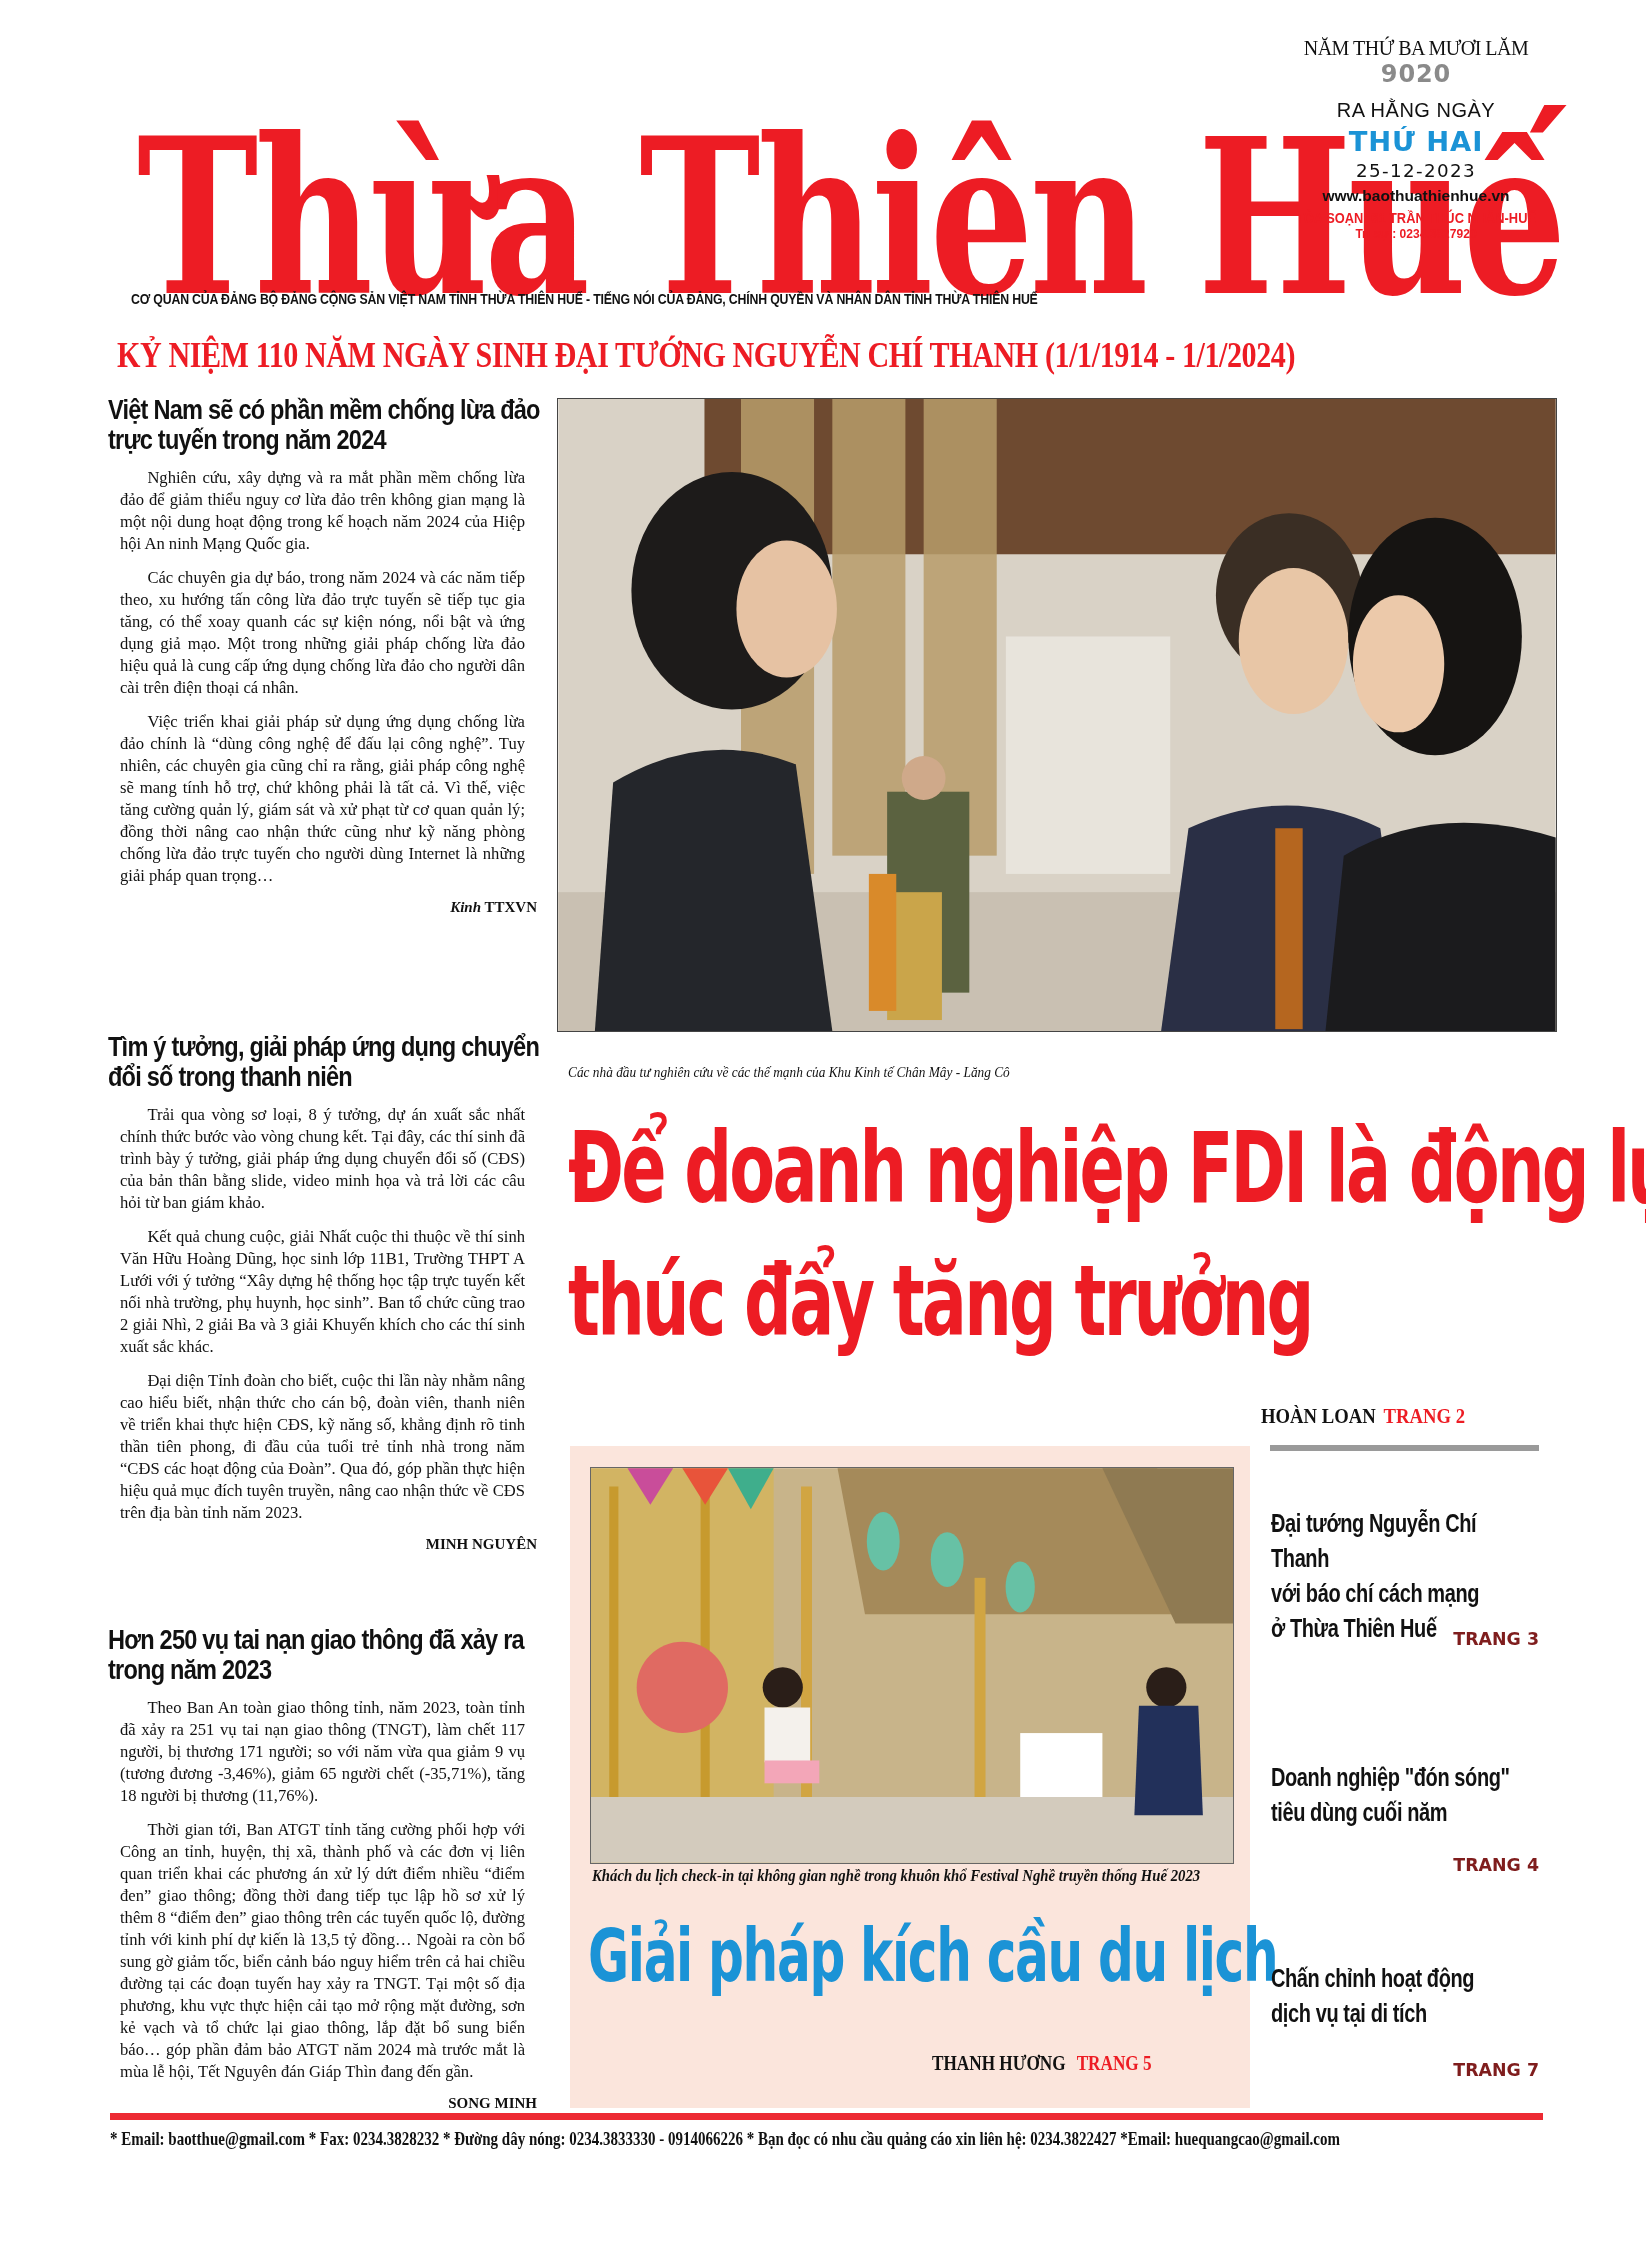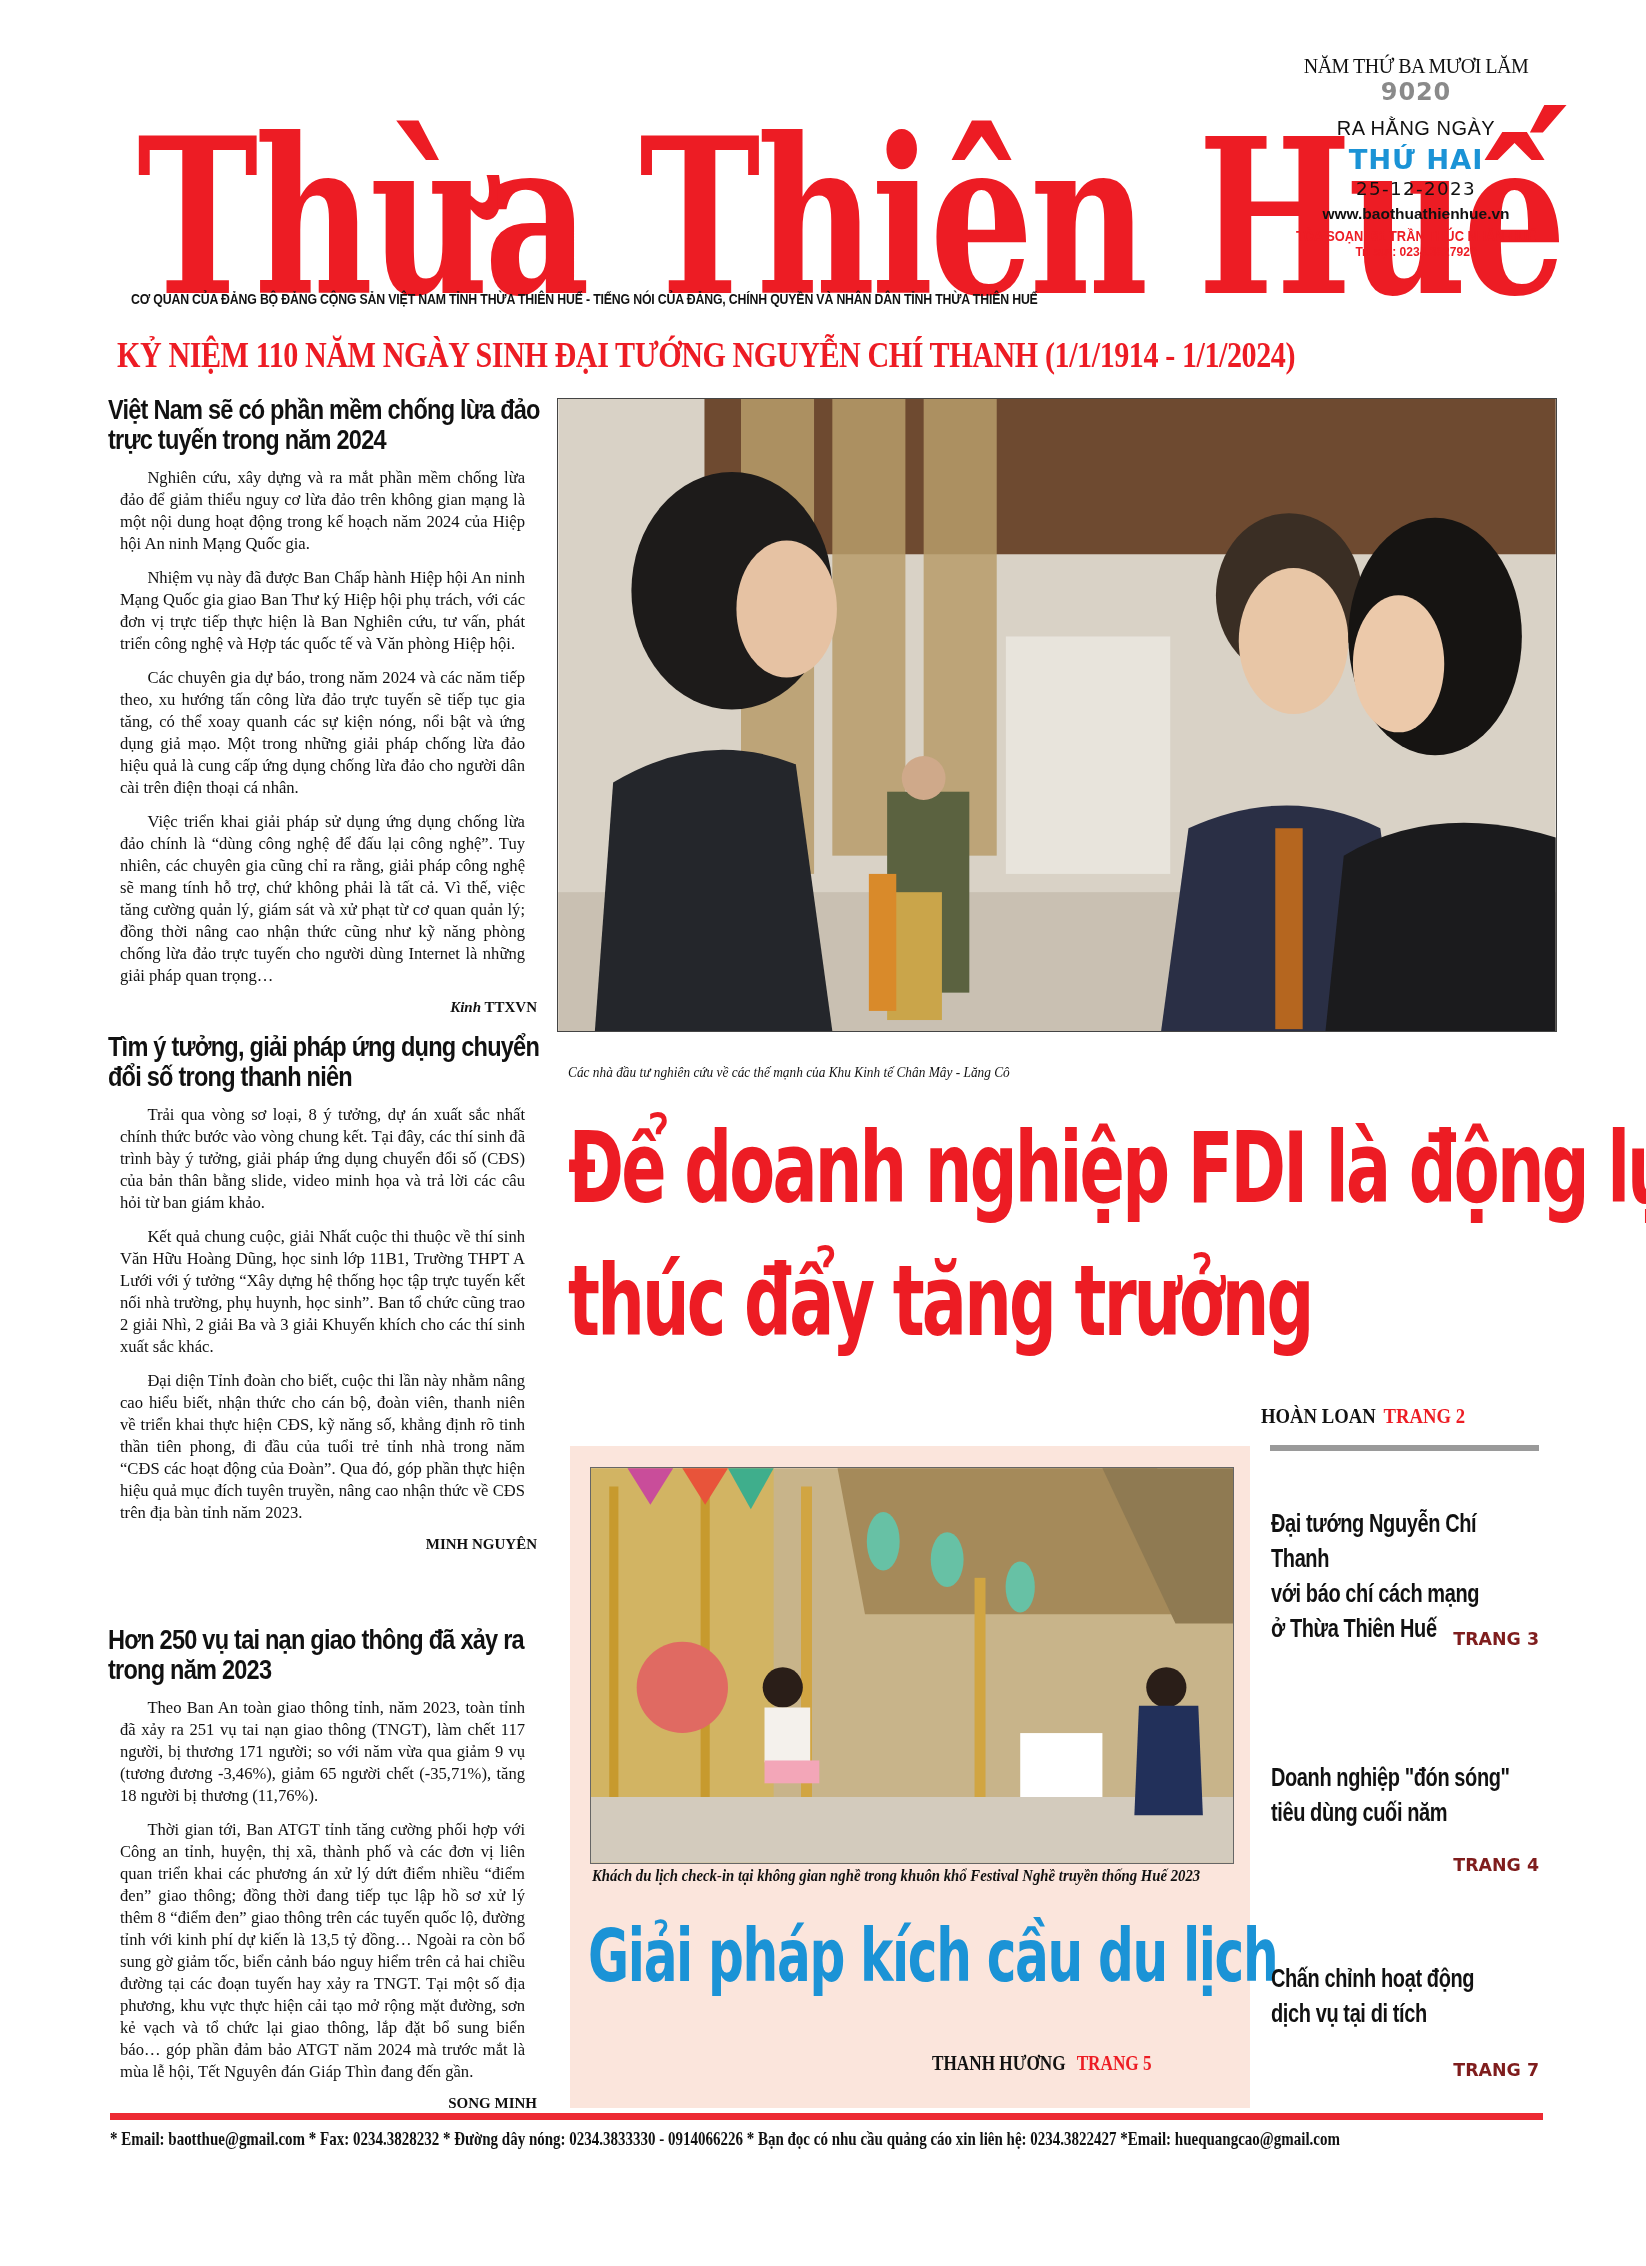--- a/index.html
+++ b/index.html
@@ -4,21 +4,21 @@
 <style>
   html, body { margin:0; padding:0; background:#ffffff; }
   body { width:1647px; height:2267px; position:relative; overflow:hidden; font-family:"Liberation Serif", serif; color:#111; }
   .abs { position:absolute; }
 
   
   .masthead { left:137px; top:110px; width:1124px; height:210px; }
   .mast-title { font-family:"DejaVu Serif", serif; font-weight:bold; color:#ed1c24; font-size:163px; line-height:1; letter-spacing:-3.7px; transform:scaleY(1.32); transform-origin:top left; white-space:nowrap; }
   .mast-sub { left:131px; top:291px; width:1142px; font-family:"Liberation Sans", sans-serif; font-weight:bold; font-size:14px; white-space:nowrap; transform:scaleX(0.88); transform-origin:left; letter-spacing:-0.2px; }
 
-  .info { left:1279px; top:55px; width:274px; text-align:center; }
+  .info { left:1279px; top:37px; width:274px; text-align:center; }
   .info .year { font-family:"Liberation Serif", serif; font-size:20px; letter-spacing:-0.5px; }
   .info .issue { font-family:"DejaVu Sans", sans-serif; font-weight:bold; font-size:24px; color:#8a8a8a; margin-top:0px; letter-spacing:0.9px; }
   .info .daily { font-family:"Liberation Sans", sans-serif; font-size:20px; margin-top:11px; letter-spacing:0.5px; }
   .info .weekday { font-family:"DejaVu Sans", sans-serif; font-weight:bold; color:#1b93d6; font-size:27.4px; margin-top:3.7px; letter-spacing:0.9px; }
   .info .date { font-family:"DejaVu Sans", sans-serif; font-size:18.3px; margin-top:3.7px; letter-spacing:1.4px; }
   .info .web { font-family:"Liberation Sans", sans-serif; font-weight:bold; font-size:15.5px; margin-top:5.5px; }
   .info .addr { font-family:"Liberation Sans", sans-serif; font-weight:bold; color:#ed1c24; font-size:14.6px; margin-top:5.5px; white-space:nowrap; transform:scaleX(0.88); }
   .info .phone { font-family:"Liberation Sans", sans-serif; font-weight:bold; color:#ed1c24; font-size:13.7px; transform:scaleX(0.88); }
 
   .banner { left:117px; top:336px; width:1425px; font-family:"Liberation Serif", serif; font-weight:bold; color:#ed1c24; font-size:35px; white-space:nowrap; transform:scaleX(0.86); transform-origin:left; letter-spacing:-0.5px; }
@@ -76,21 +76,20 @@
   <div class="addr">TÒA SOẠN: 61 TRẦN THÚC NHẪN-HUẾ</div>
   <div class="phone">Trị sự : 0234.3827920</div>
 </div>
 
 <div class="abs banner">KỶ NIỆM 110 NĂM NGÀY SINH ĐẠI TƯỚNG NGUYỄN CHÍ THANH (1/1/1914 - 1/1/2024)</div>
 
 <div class="abs col-left" style="top:395px;">
   <div class="art-title">Việt Nam sẽ có phần mềm chống lừa đảo trực tuyến trong năm 2024</div>
   <div class="art-body">
     <p>Nghiên cứu, xây dựng và ra mắt phần mềm chống lừa đảo để giảm thiểu nguy cơ lừa đảo trên không gian mạng là một nội dung hoạt động trong kế hoạch năm 2024 của Hiệp hội An ninh Mạng Quốc gia.</p>
-    <p>Nhiệm vụ này đã được Ban Chấp hành Hiệp hội An ninh Mạng Quốc gia giao Ban Thư ký Hiệp hội phụ trách, với các đơn vị trực tiếp thực hiện là Ban Nghiên cứu, tư vấn, phát triển công nghệ và Hợp tác quốc tế và Văn phòng Hiệp hội.</p>
     <p>Các chuyên gia dự báo, trong năm 2024 và các năm tiếp theo, xu hướng tấn công lừa đảo trực tuyến sẽ tiếp tục gia tăng, có thể xoay quanh các sự kiện nóng, nổi bật và ứng dụng giả mạo. Một trong những giải pháp chống lừa đảo hiệu quả là cung cấp ứng dụng chống lừa đảo cho người dân cài trên điện thoại cá nhân.</p>
     <p>Việc triển khai giải pháp sử dụng ứng dụng chống lừa đảo chính là “dùng công nghệ để đấu lại công nghệ”.  Tuy nhiên, các chuyên gia cũng chỉ ra rằng, giải pháp công nghệ sẽ mang tính hỗ trợ, chứ không phải là tất cả. Vì thế, việc tăng cường quản lý, giám sát và xử phạt từ cơ quan quản lý; đồng thời nâng cao nhận thức cũng như kỹ năng phòng chống lừa đảo trực tuyến cho người dùng Internet là những giải pháp quan trọng…</p>
   </div>
   <div class="byline"><i>Kinh</i> <span>TTXVN</span></div>
 </div>
 
 <div class="abs col-left" style="top:1032px;">
   <div class="art-title">Tìm ý tưởng, giải pháp ứng dụng chuyển đổi số trong thanh niên</div>
   <div class="art-body">
     <p>Trải qua vòng sơ loại, 8 ý tưởng, dự án xuất sắc nhất chính thức bước vào vòng chung kết. Tại đây, các thí sinh đã trình bày ý tưởng, giải pháp ứng dụng chuyển đổi số (CĐS) của bản thân bằng slide, video minh họa và trả lời các câu hỏi từ ban giám khảo.</p>

